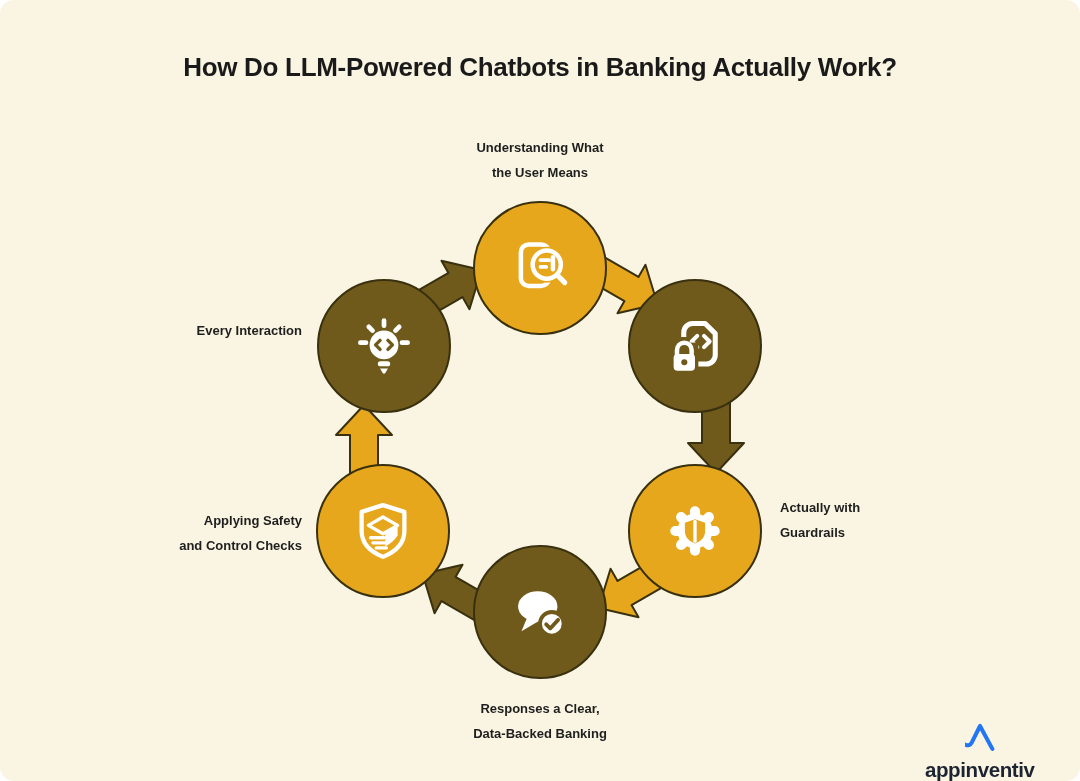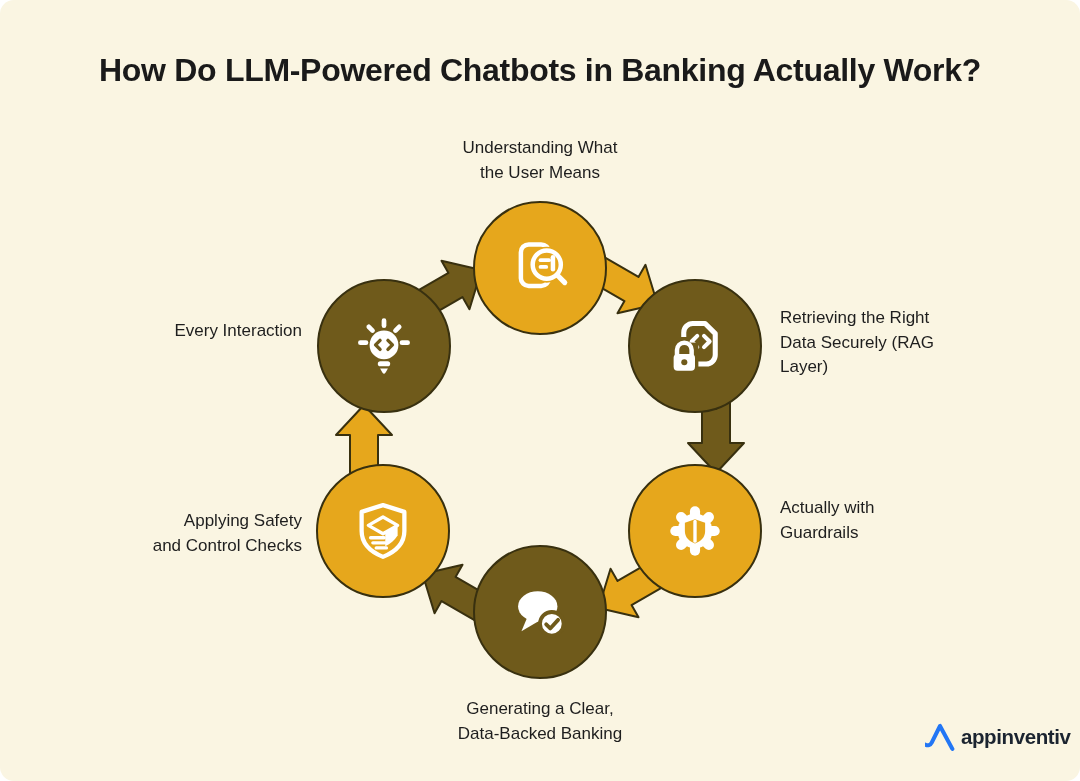--- a/index.html
+++ b/index.html
@@ -3,38 +3,38 @@
 <meta charset="utf-8">
 <style>
   html,body{margin:0;padding:0;background:#ffffff;}
   .page{
     position:relative;width:1080px;height:781px;overflow:hidden;
     background:#FAF5E2;border-radius:14px;
     font-family:"Liberation Sans", sans-serif;color:#1E1E1E;
   }
   .title{
     position:absolute;top:52px;left:0;width:100%;margin:0;
-    text-align:center;font-size:32px;font-weight:800;letter-spacing:-0.3px;color:#1A1A1A;
+    text-align:center;font-size:26px;font-weight:800;letter-spacing:-0.3px;color:#1A1A1A;
   }
   .arrows{position:absolute;left:0;top:0;z-index:1;}
   .circle{
     position:absolute;width:134px;height:134px;border-radius:50%;
     border:2px solid #38300F;box-sizing:border-box;z-index:2;
     display:flex;align-items:center;justify-content:center;
   }
   .gold{background:#E6A71C;}
   .olive{background:#6F5A1B;}
-  .step-label{position:absolute;z-index:3;font-weight:400;font-size:17px;line-height:24.5px;color:#1E1E1E;}
+  .step-label{position:absolute;z-index:3;font-weight:700;font-size:13px;line-height:24.5px;color:#1E1E1E;}
   .step-label .ln{display:block;}
   .ta-c{text-align:center;}
   .ta-l{text-align:left;}
   .ta-r{text-align:right;}
   .logo{
     position:absolute;left:925px;top:722px;z-index:3;
-    display:flex;align-items:center;gap:6px;
+    display:flex;align-items:center;gap:6px;flex-direction:column;
   }
   .logo-text{font-size:20.5px;font-weight:600;letter-spacing:-0.4px;color:#1B2430;}
 </style>
 </head>
 <body>
 
 <div class="page">
 
   <h1 class="title">How Do LLM-Powered Chatbots in Banking Actually Work?</h1>
 
@@ -122,33 +122,28 @@
       <rect x="26.5" y="45.5" width="11" height="4.6" rx="2.3" fill="#fff"></rect>
       <path d="M28.5 52 h7 l-2.2 3.8 a1.7 1.7 0 0 1 -2.6 0 Z" fill="#fff"></path>
     </svg>
   </div>
 
   <div class="step-label ta-c" style="left:390px;top:136px;width:300px;">
     <span class="ln">Understanding What</span>
     <span class="ln">the User Means</span>
   </div>
 
-  <div class="step-label ta-l" style="left:780px;top:306px;width:195px;">
-    <span class="ln">Retrieving the Right</span>
-    <span class="ln">Data Securely (RAG</span>
-    <span class="ln">Layer)</span>
-  </div>
 
   <div class="step-label ta-l" style="left:780px;top:496px;width:195px;">
     <span class="ln">Actually with</span>
     <span class="ln">Guardrails</span>
   </div>
 
   <div class="step-label ta-c" style="left:390px;top:697px;width:300px;">
-    <span class="ln">Generating a Clear,</span>
+    <span class="ln">Responses a Clear,</span>
     <span class="ln">Data-Backed Banking</span>
   </div>
 
   <div class="step-label ta-r" style="left:82px;top:509px;width:220px;">
     <span class="ln">Applying Safety</span>
     <span class="ln">and Control Checks</span>
   </div>
 
   <div class="step-label ta-r" style="left:82px;top:319px;width:220px;">
     <span class="ln">Every Interaction</span>

